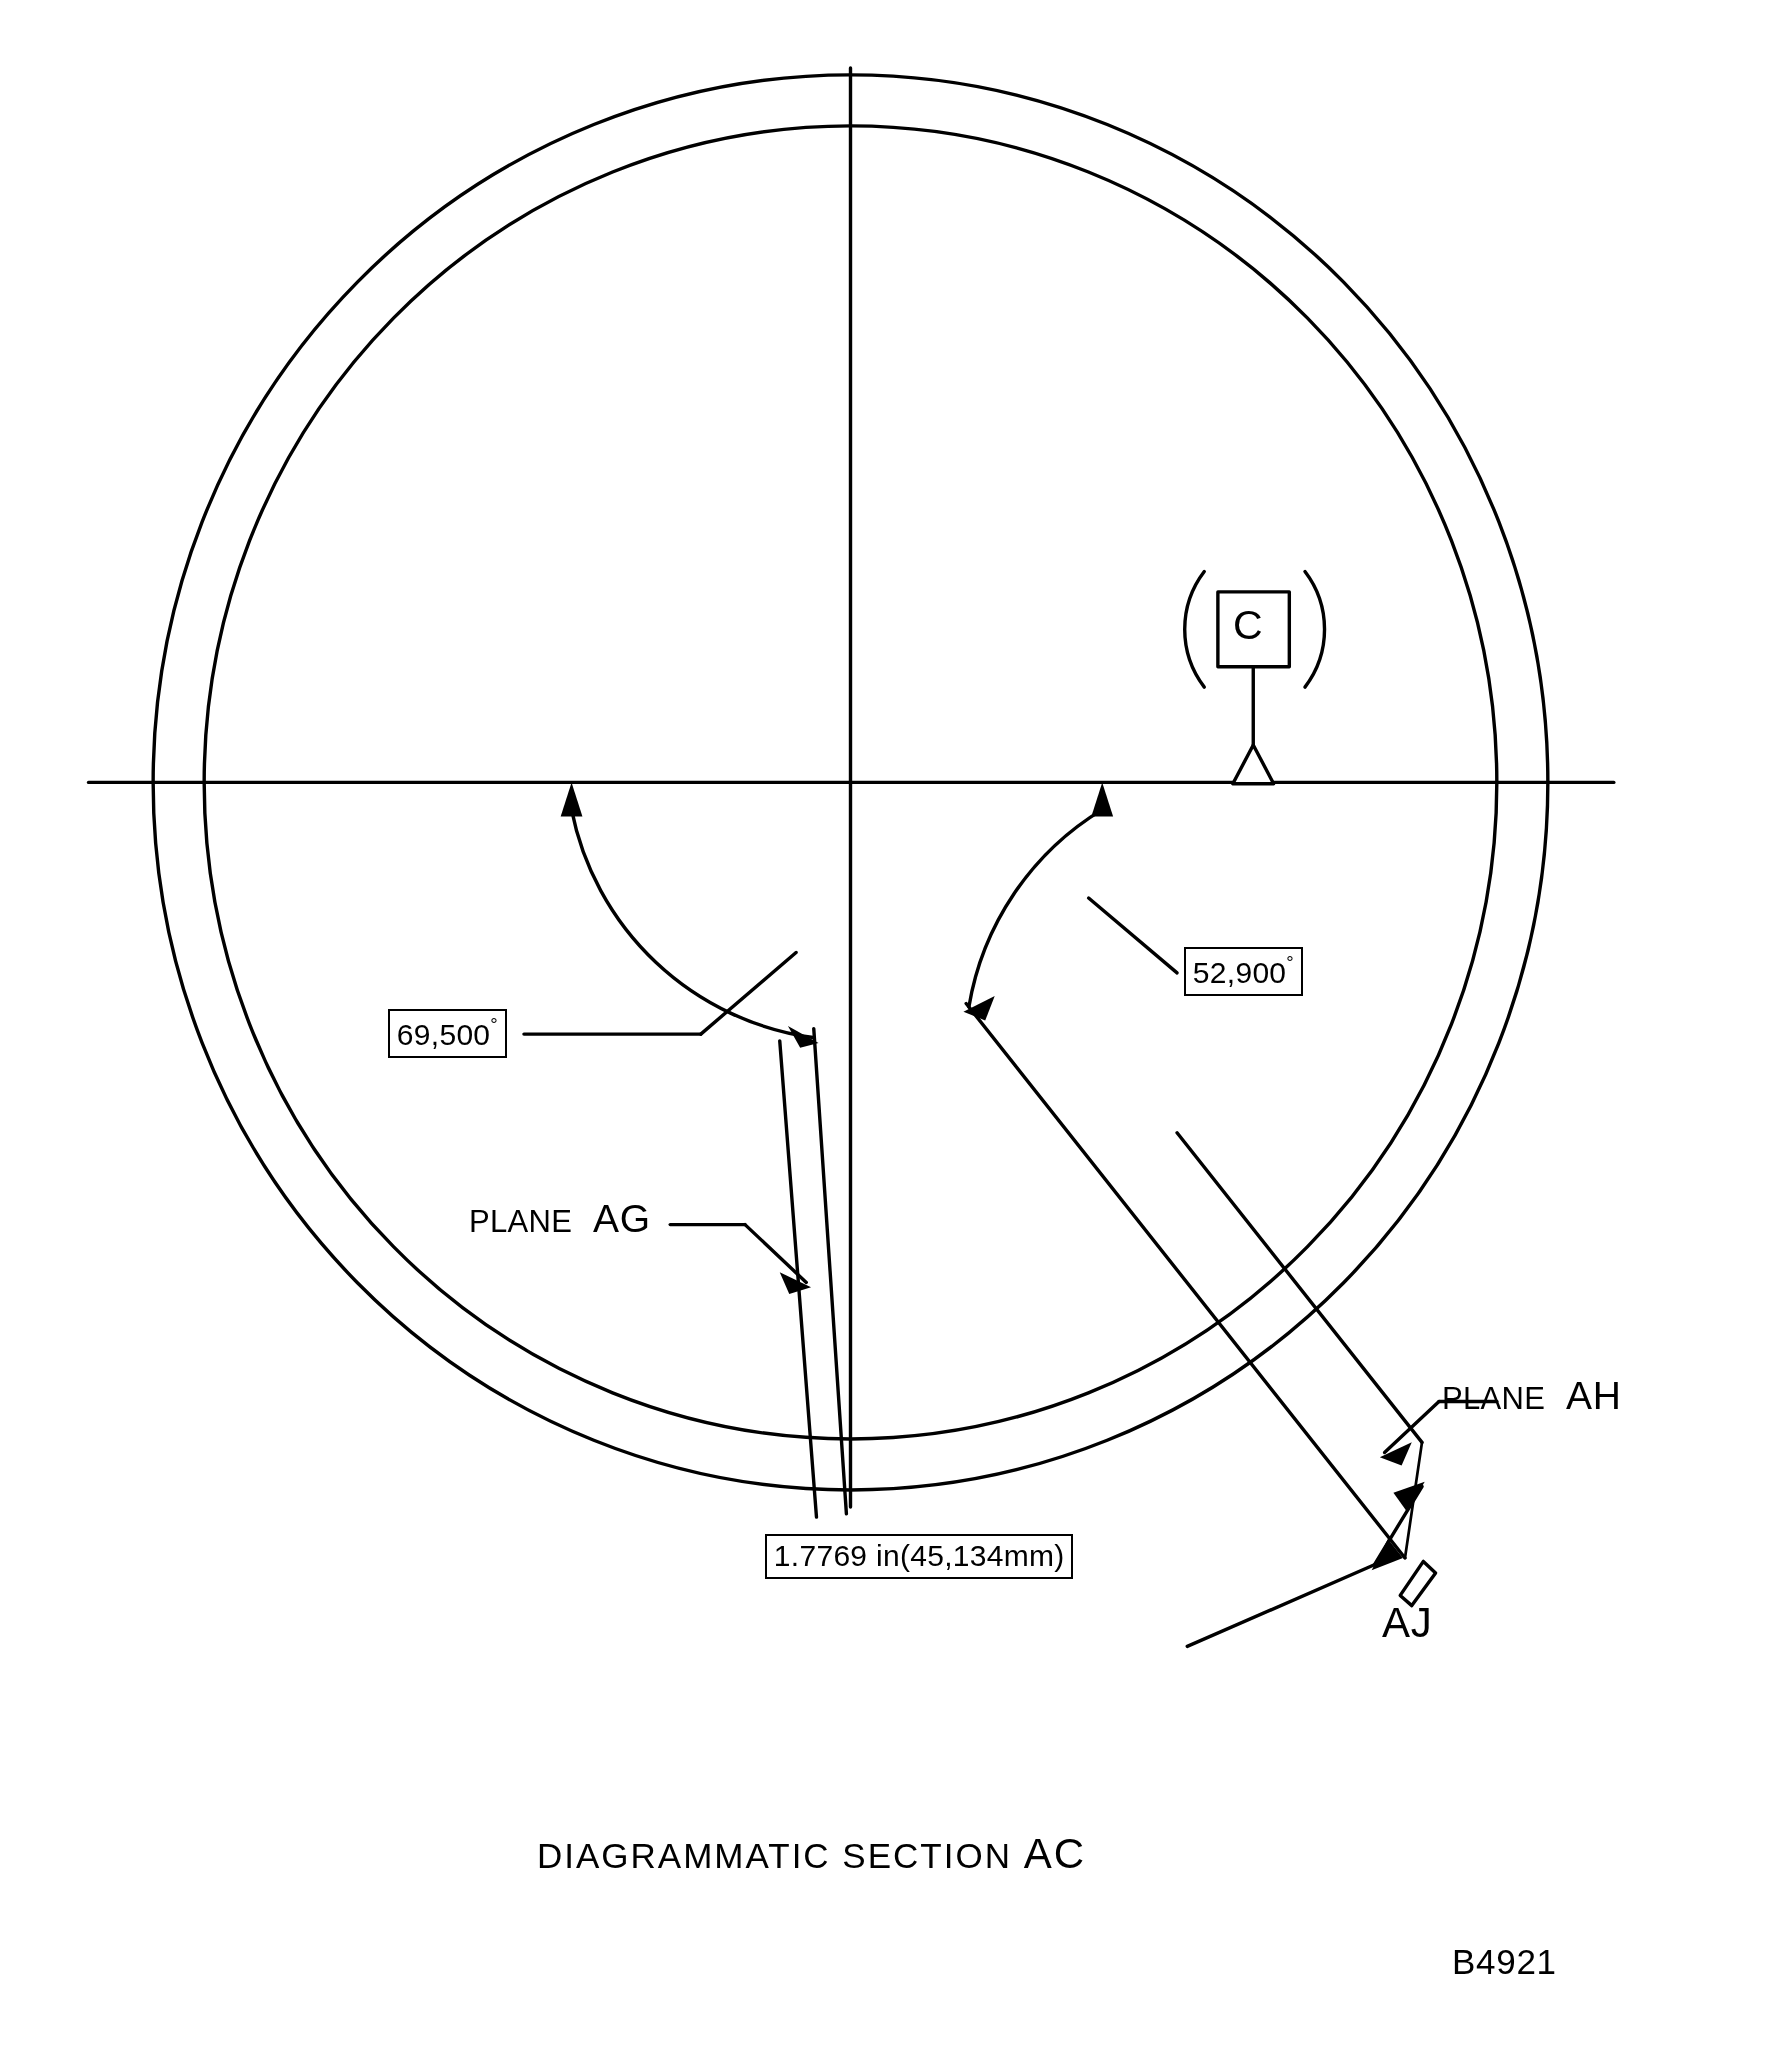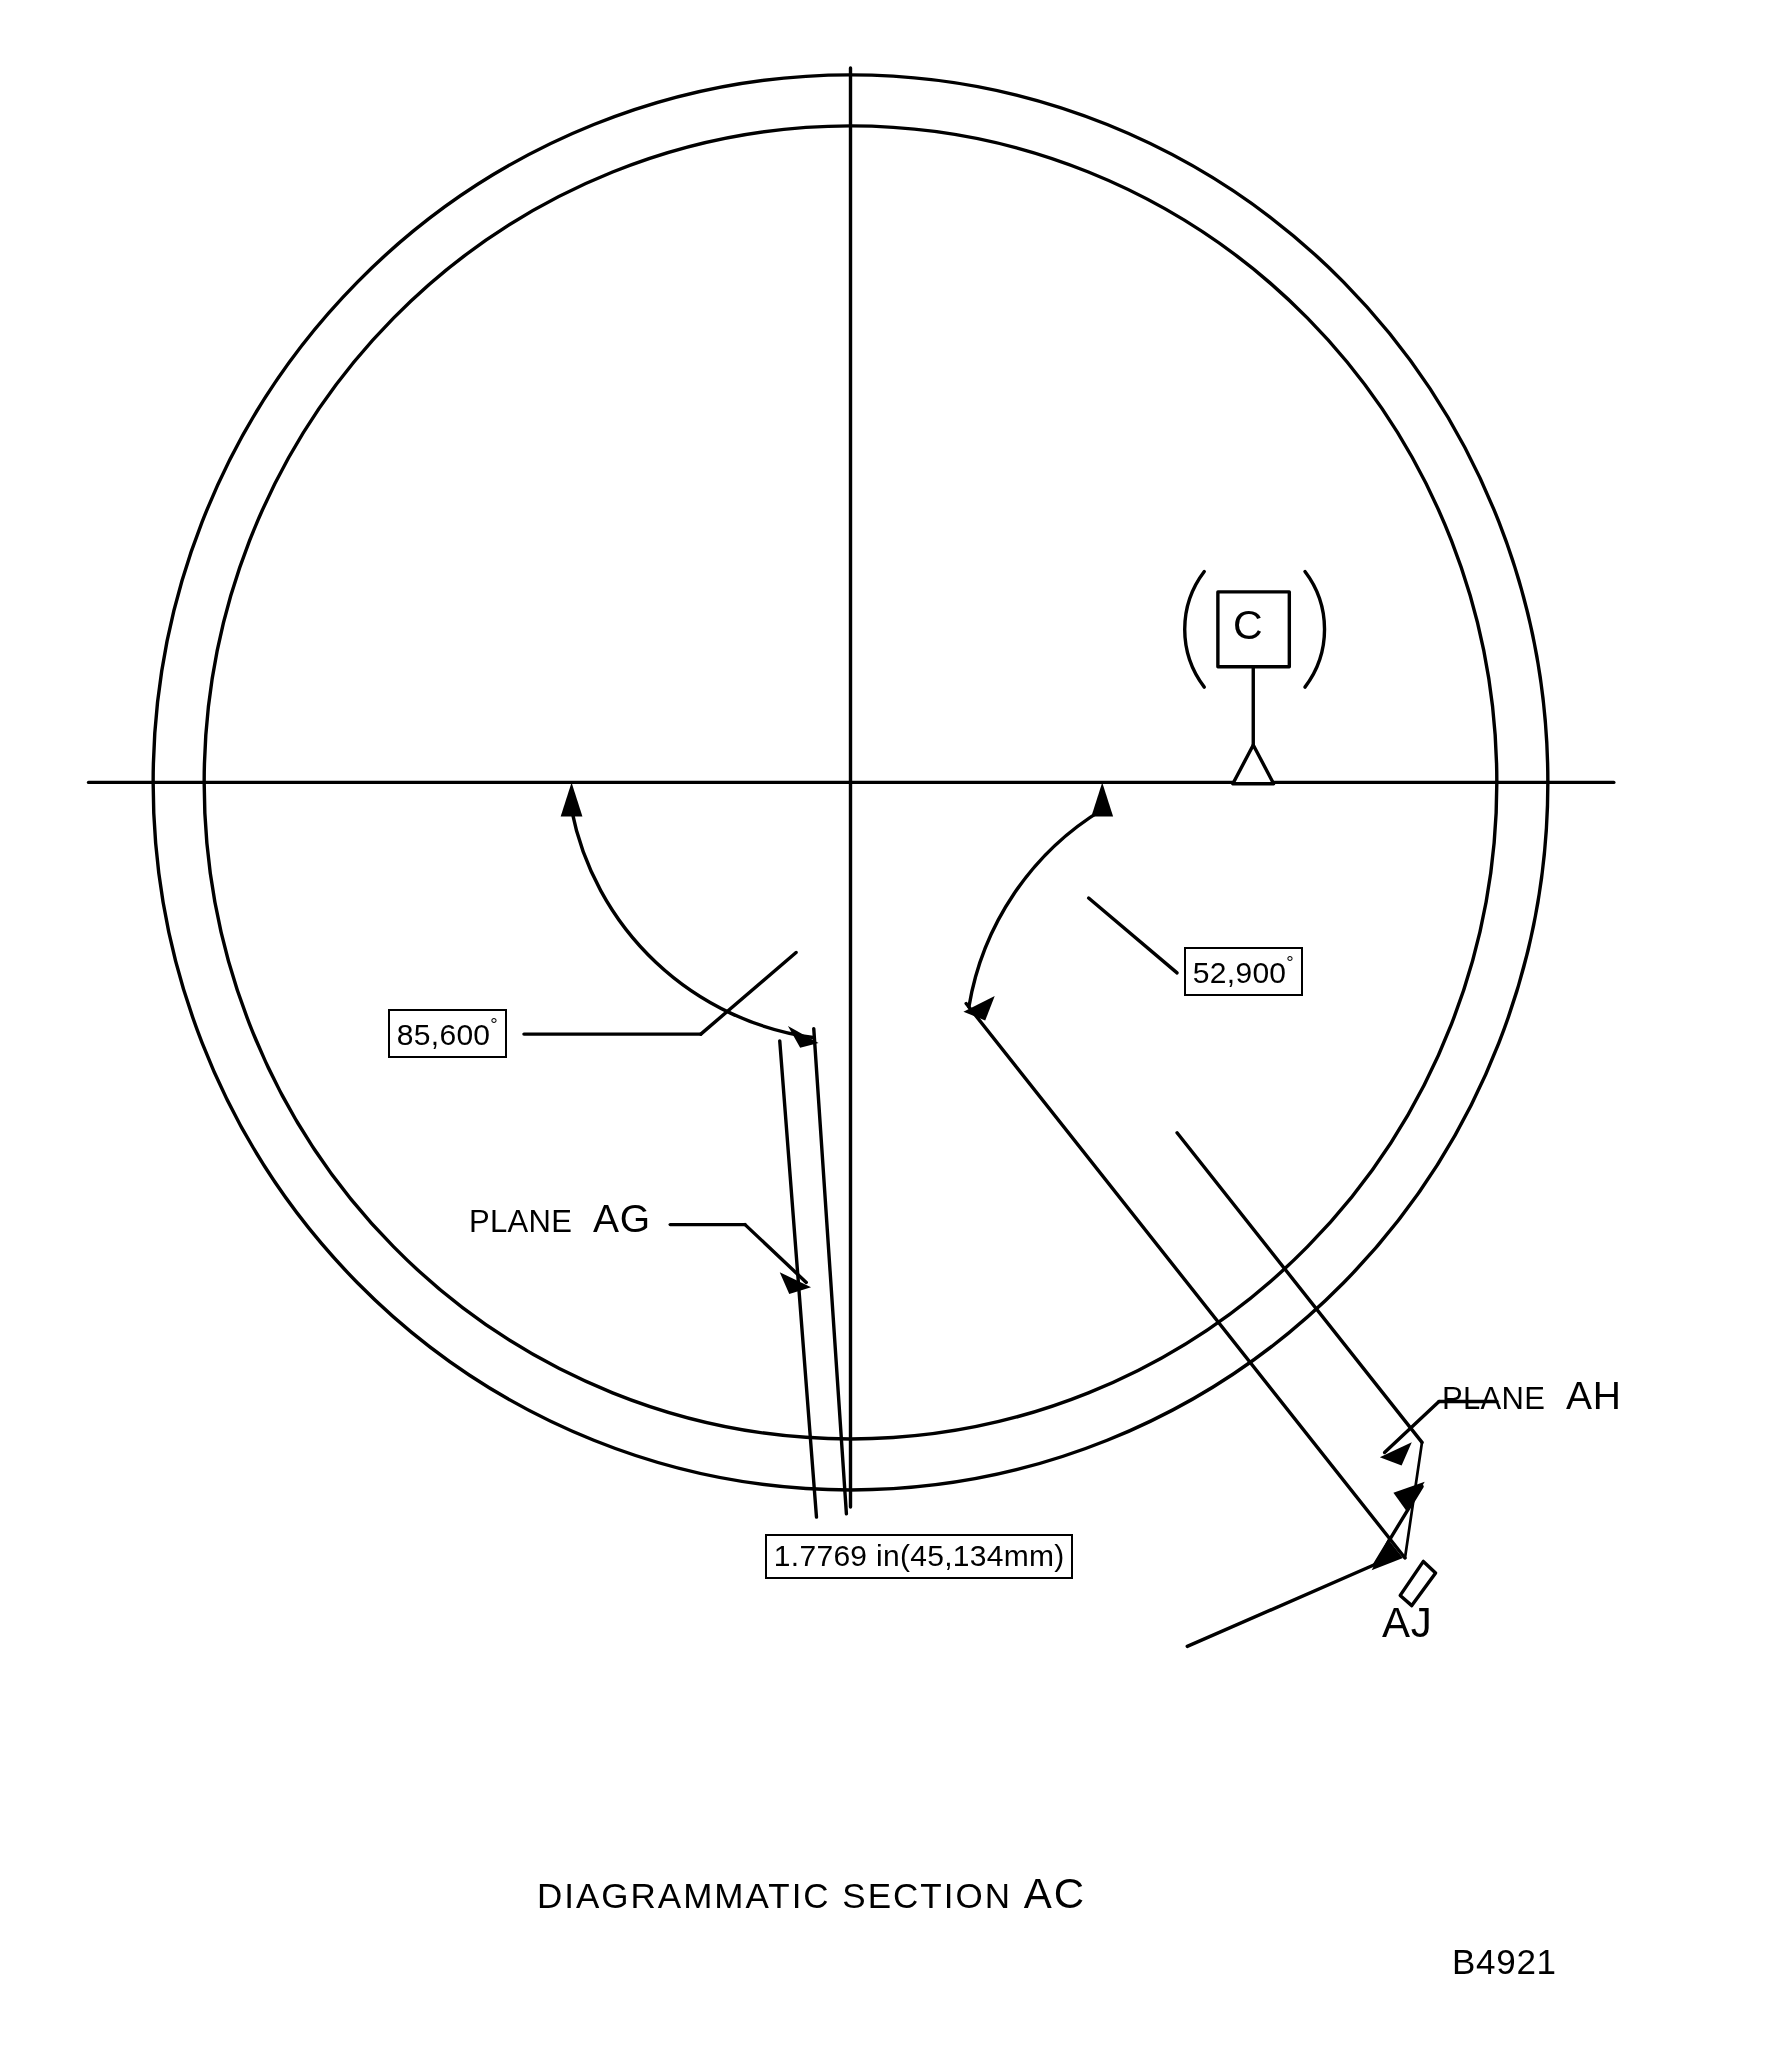--- a/index.html
+++ b/index.html
@@ -52,21 +52,20 @@
     font-size: 39px;
     letter-spacing: 0.7px;
     margin-left: 12px;
   }
   .dim-txt {
     font-size: 30px;
   }
   .caption {
     font-size: 35px;
     letter-spacing: 2px;
-    margin-top: 40px;
   }
   .caption .big {
     font-size: 42px;
   }
   .docnum {
     font-size: 35px;
     letter-spacing: 0.7px;
   }
   .cletter {
     font-size: 41px;
@@ -134,21 +133,21 @@
       <rect x="1790" y="870" width="105" height="110"></rect>
       <path d="M 1770 840 A 140 140 0 0 0 1770 1010"></path>
       <path d="M 1918 840 A 140 140 0 0 1 1918 1010"></path>
       <line x1="1842" y1="980" x2="1842" y2="1095"></line>
       <polygon points="1842,1095 1812,1152 1872,1152" fill="#ffffff" stroke="#000000" stroke-width="5"></polygon>
 
     </g>
   </svg>
 
   <div class="boxed dim-txt" style="left:388px; top:1009px;">
-    <span>85,600</span><span class="deg">°</span>
+    <span>69,500</span><span class="deg">°</span>
   </div>
 
   <div class="boxed dim-txt" style="left:1184px; top:947px;">
     <span>52,900</span><span class="deg">°</span>
   </div>
 
   <div class="boxed dim-txt" style="left:765px; top:1534px;">
     <span>1.7769 in(45,134mm)</span>
   </div>
 

